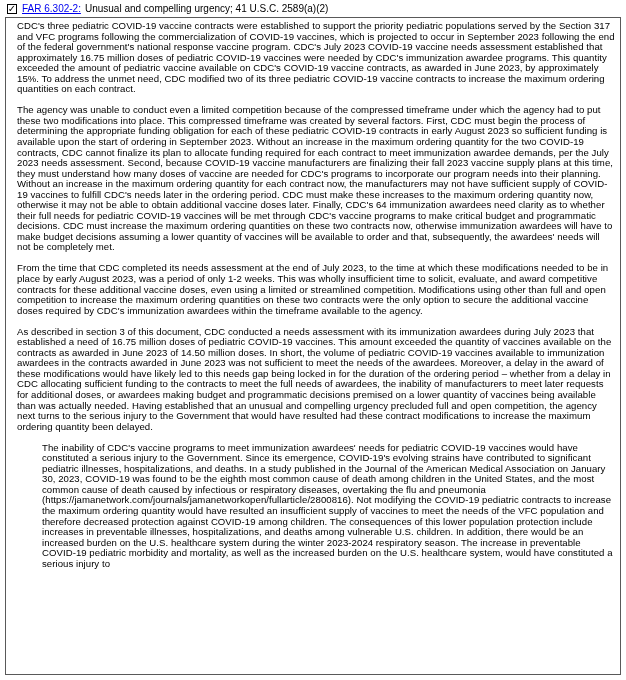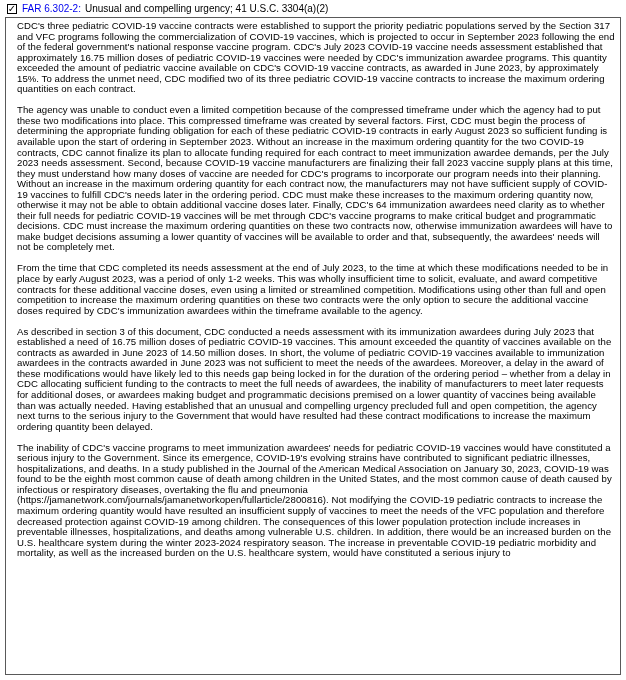--- a/index.html
+++ b/index.html
@@ -40,20 +40,21 @@
     flex: 0 0 auto;
   }
   .check-glyph {
     position: relative;
     top: -1px;
     font-size: 10px;
     color: #000;
   }
   .far-link {
     color: #0000ee;
+    text-decoration: underline;
     cursor: pointer;
     margin-right: 4px;
   }
   .far-title {
     color: #000;
   }
   .doc-box {
     border: 1px solid #595959;
     width: 616px;
     height: 658px;
@@ -63,33 +64,33 @@
   }
   .doc-box p {
     font-size: 9.6px;
     line-height: 10.55px;
     text-align: left;
     word-wrap: break-word;
     overflow-wrap: break-word;
     margin-bottom: 10.5px;
     letter-spacing: 0.05px;
   }
-  .doc-box p:last-child { margin-bottom: 0; }
+  .doc-box p:last-child { margin-bottom: 0; margin-left: 25px; }
 </style>
 </head>
 <body>
 
 <div class="page">
 
   <div class="header-line">
     <span class="checkbox">
         <span class="check-glyph">✓</span>
       </span>
     <a class="far-link">FAR 6.302-2:</a>
-    <span class="far-title">Unusual and compelling urgency; 41 U.S.C. 3304(a)(2)</span>
+    <span class="far-title">Unusual and compelling urgency; 41 U.S.C. 2589(a)(2)</span>
   </div>
 
   <div class="doc-box">
     <p>CDC's three pediatric COVID-19 vaccine contracts were established to support the priority pediatric populations served by the Section 317 and VFC programs following the commercialization of COVID-19 vaccines, which is projected to occur in September 2023 following the end of the federal government's national response vaccine program. CDC's July 2023 COVID-19 vaccine needs assessment established that approximately 16.75 million doses of pediatric COVID-19 vaccines were needed by CDC's immunization awardee programs. This quantity exceeded the amount of pediatric vaccine available on CDC's COVID-19 vaccine contracts, as awarded in June 2023, by approximately 15%. To address the unmet need, CDC modified two of its three pediatric COVID-19 vaccine contracts to increase the maximum ordering quantities on each contract.</p>
     <p>The agency was unable to conduct even a limited competition because of the compressed timeframe under which the agency had to put these two modifications into place. This compressed timeframe was created by several factors. First, CDC must begin the process of determining the appropriate funding obligation for each of these pediatric COVID-19 contracts in early August 2023 so sufficient funding is available upon the start of ordering in September 2023. Without an increase in the maximum ordering quantity for the two COVID-19 contracts, CDC cannot finalize its plan to allocate funding required for each contract to meet immunization awardee demands, per the July 2023 needs assessment. Second, because COVID-19 vaccine manufacturers are finalizing their fall 2023 vaccine supply plans at this time, they must understand how many doses of vaccine are needed for CDC's programs to incorporate our program needs into their planning. Without an increase in the maximum ordering quantity for each contract now, the manufacturers may not have sufficient supply of COVID-19 vaccines to fulfill CDC's needs later in the ordering period. CDC must make these increases to the maximum ordering quantity now, otherwise it may not be able to obtain additional vaccine doses later. Finally, CDC's 64 immunization awardees need clarity as to whether their full needs for pediatric COVID-19 vaccines will be met through CDC's vaccine programs to make critical budget and programmatic decisions. CDC must increase the maximum ordering quantities on these two contracts now, otherwise immunization awardees will have to make budget decisions assuming a lower quantity of vaccines will be available to order and that, subsequently, the awardees' needs will not be completely met.</p>
     <p>From the time that CDC completed its needs assessment at the end of July 2023, to the time at which these modifications needed to be in place by early August 2023, was a period of only 1-2 weeks. This was wholly insufficient time to solicit, evaluate, and award competitive contracts for these additional vaccine doses, even using a limited or streamlined competition. Modifications using other than full and open competition to increase the maximum ordering quantities on these two contracts were the only option to secure the additional vaccine doses required by CDC's immunization awardees within the timeframe available to the agency.</p>
     <p>As described in section 3 of this document, CDC conducted a needs assessment with its immunization awardees during July 2023 that established a need of 16.75 million doses of pediatric COVID-19 vaccines. This amount exceeded the quantity of vaccines available on the contracts as awarded in June 2023 of 14.50 million doses. In short, the volume of pediatric COVID-19 vaccines available to immunization awardees in the contracts awarded in June 2023 was not sufficient to meet the needs of the awardees. Moreover, a delay in the award of these modifications would have likely led to this needs gap being locked in for the duration of the ordering period – whether from a delay in CDC allocating sufficient funding to the contracts to meet the full needs of awardees, the inability of manufacturers to meet later requests for additional doses, or awardees making budget and programmatic decisions premised on a lower quantity of vaccines being available than was actually needed. Having established that an unusual and compelling urgency precluded full and open competition, the agency next turns to the serious injury to the Government that would have resulted had these contract modifications to increase the maximum ordering quantity been delayed.</p>
     <p>The inability of CDC's vaccine programs to meet immunization awardees' needs for pediatric COVID-19 vaccines would have constituted a serious injury to the Government. Since its emergence, COVID-19's evolving strains have contributed to significant pediatric illnesses, hospitalizations, and deaths. In a study published in the Journal of the American Medical Association on January 30, 2023, COVID-19 was found to be the eighth most common cause of death among children in the United States, and the most common cause of death caused by infectious or respiratory diseases, overtaking the flu and pneumonia (https://jamanetwork.com/journals/jamanetworkopen/fullarticle/2800816). Not modifying the COVID-19 pediatric contracts to increase the maximum ordering quantity would have resulted an insufficient supply of vaccines to meet the needs of the VFC population and therefore decreased protection against COVID-19 among children. The consequences of this lower population protection include increases in preventable illnesses, hospitalizations, and deaths among vulnerable U.S. children. In addition, there would be an increased burden on the U.S. healthcare system during the winter 2023-2024 respiratory season. The increase in preventable COVID-19 pediatric morbidity and mortality, as well as the increased burden on the U.S. healthcare system, would have constituted a serious injury to</p>
   </div>
 

